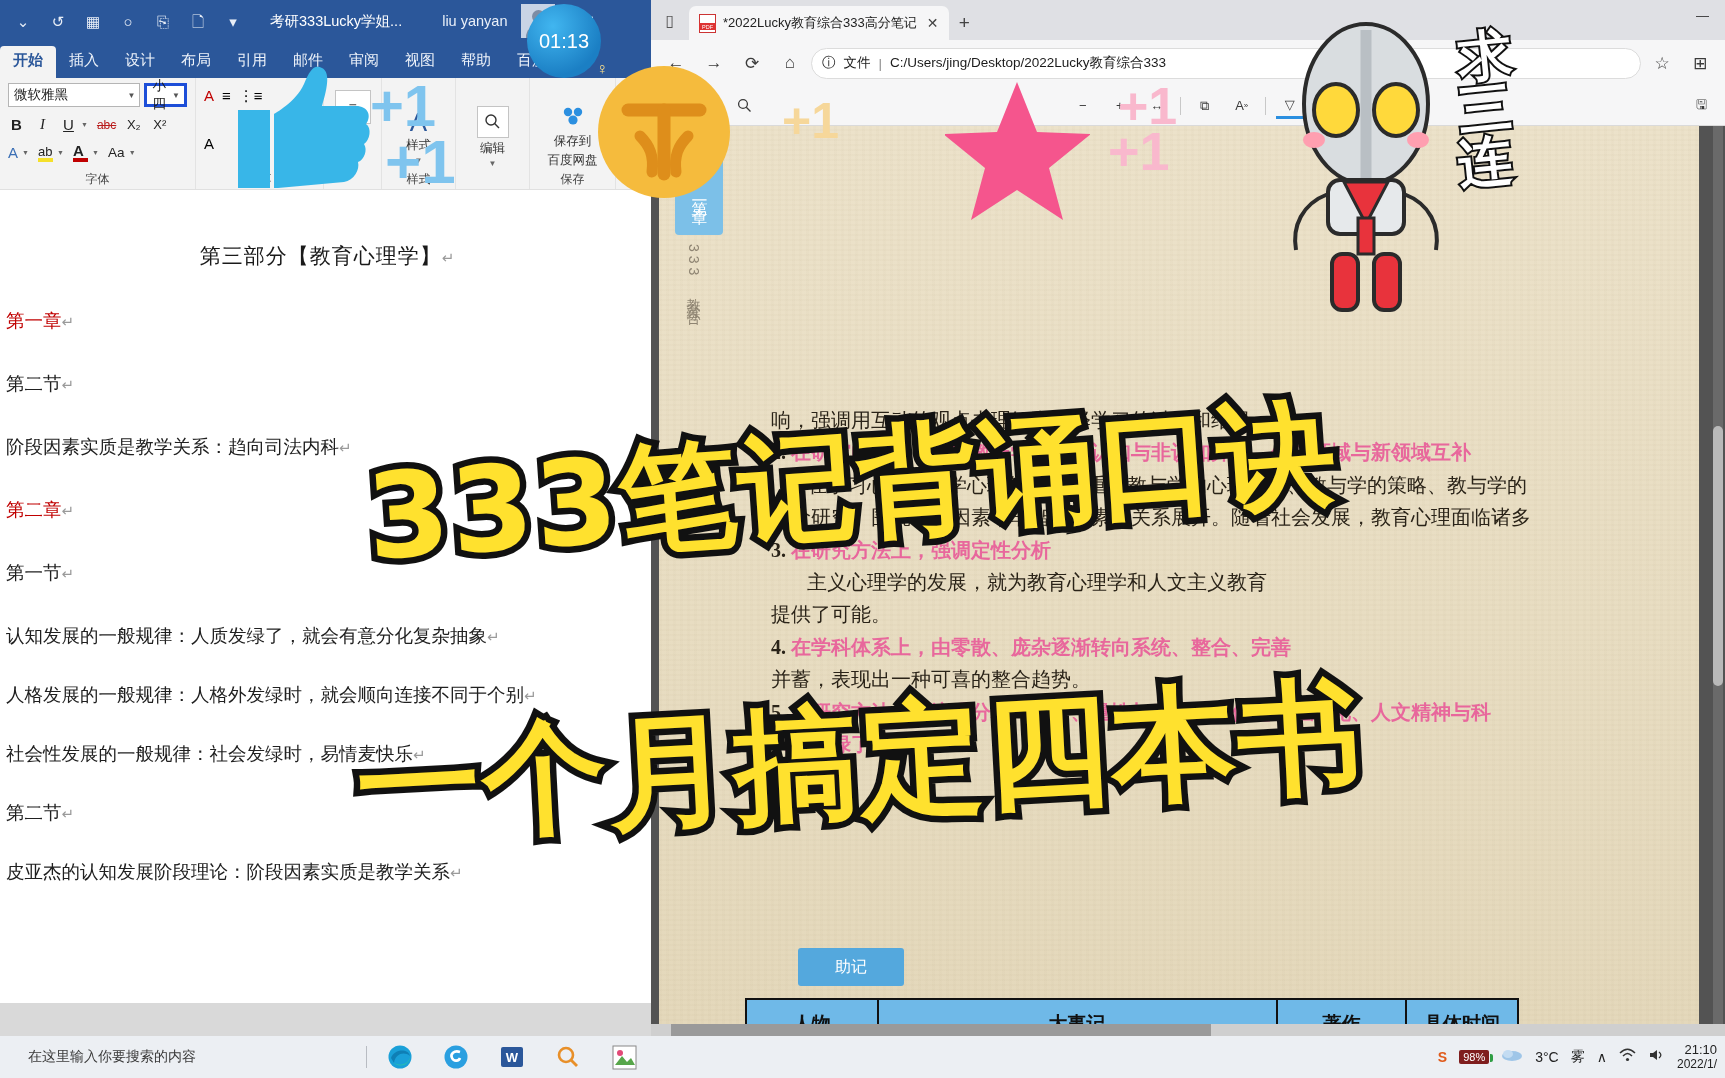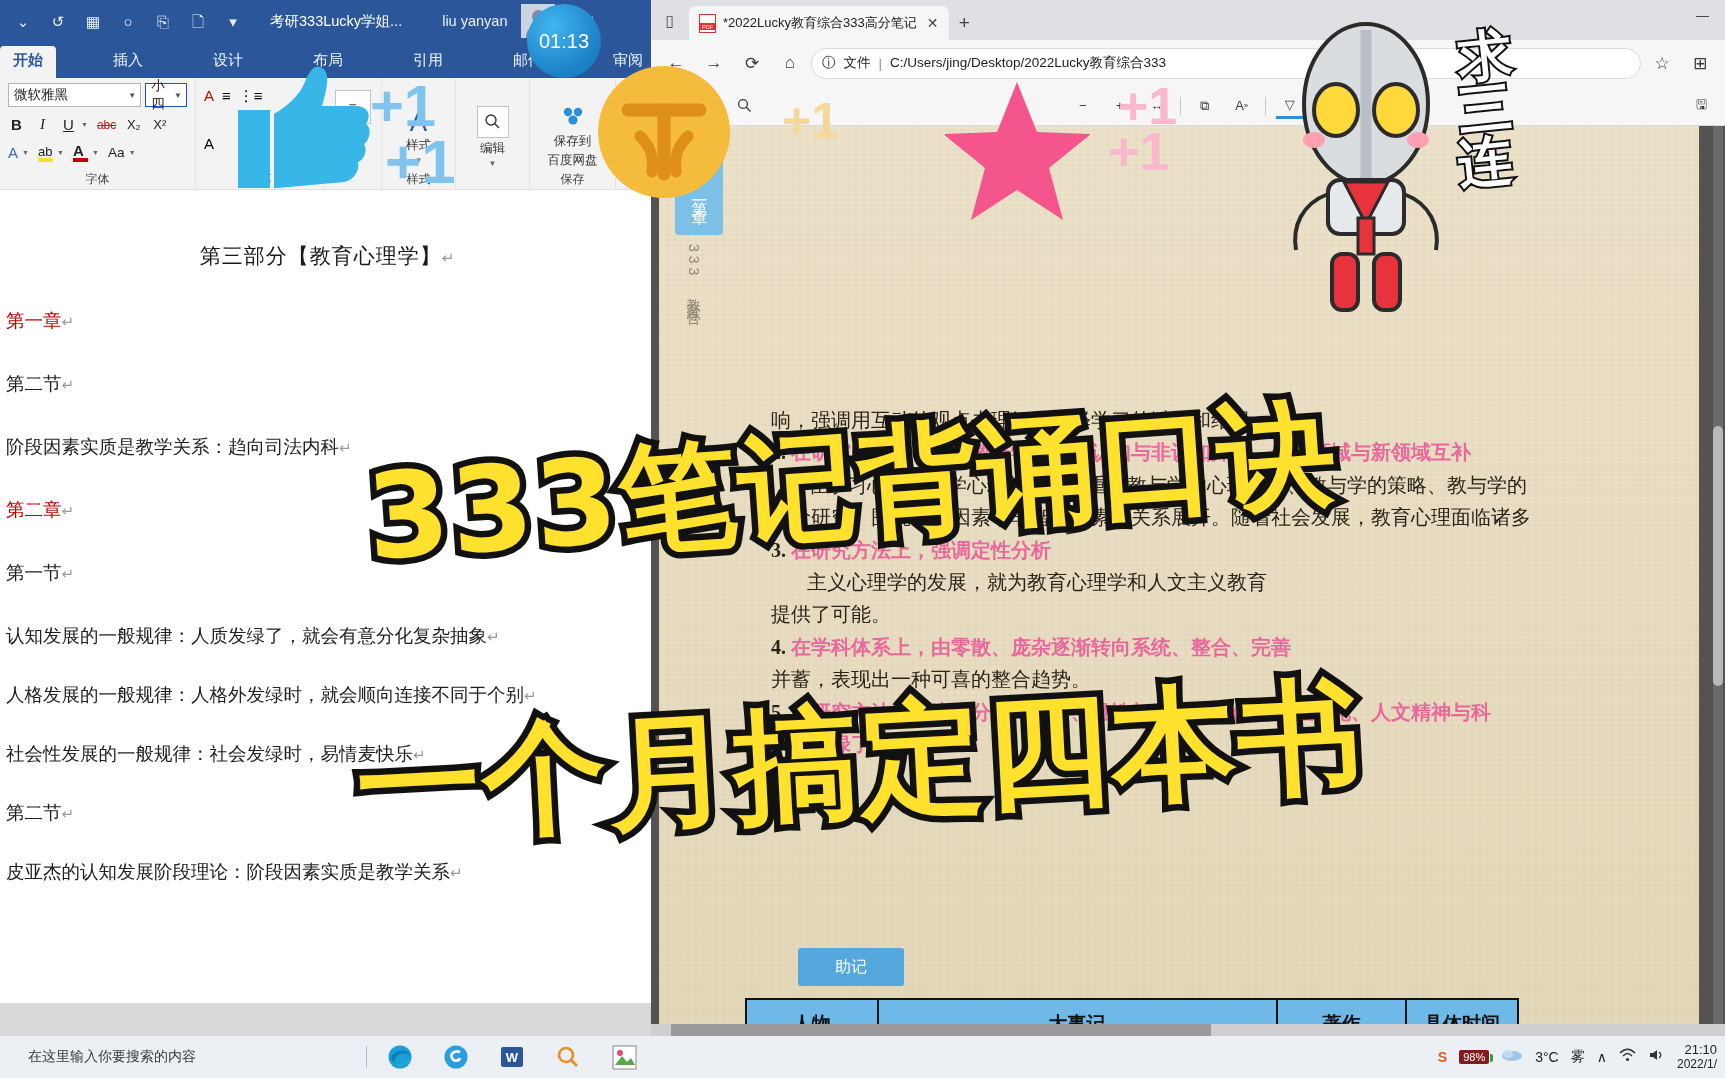--- a/index.html
+++ b/index.html
@@ -31,21 +31,20 @@
   .user-name { margin-left: 40px; font-size: 14.5px; color: #eaf0f9; white-space:nowrap;}
   .avatar-box {
     margin-left: 14px; width: 34px; height: 34px; background: #c9d4e5;
     display:flex; align-items:flex-end; justify-content:center; overflow:hidden;
   }
   .ribbon-restore { margin-left: 20px; width:24px;height:22px; display:flex;align-items:center;justify-content:center;}
 
   .word-tabs {
     height: 36px; background: #2b579a; display: flex; align-items: flex-end; padding-left: 0px;
     position: relative;
-    gap: 44px;
   }
   .wtab {
     font-size: 15px; color: #eef3fa; padding: 5px 13px 8px 13px; white-space: nowrap;
   }
   .wtab.active { background: #f3f3f3; color: #2b579a; font-weight: 600; border-radius: 4px 4px 0 0;}
   .wtab-bulb { margin-left: 6px; color: #ffe08a; font-size: 16px; }
 
   .word-ribbon {
     position: relative; height: 112px; background: #f3f3f3; border-bottom: 1px solid #e0e0e0;
     display: flex; align-items: stretch;
@@ -55,21 +54,21 @@
     position: absolute; bottom: 1px; left: 0; right: 0; text-align: center;
     font-size: 12px; color: #444;
   }
   .font-row1 { display: flex; align-items: center; gap: 4px; }
   .font-name-box {
     width: 178px; height: 24px; border: 1px solid #b5b5b5; background: #fff;
     font-size: 13.5px; display: flex; align-items: center; padding-left: 5px; color: #1b1b1b;
     justify-content: space-between;
   }
   .font-size-box {
-    width: 54px; height: 24px; border: 1px solid #1d4ed8; background: #fff;
+    width: 54px; height: 24px; border: 3px solid #1d4ed8; background: #fff;
     font-size: 13.5px; display: flex; align-items: center; padding-left: 5px; color:#1b1b1b;
     justify-content: space-between;
   }
   .caret { font-size: 8px; color: #555; padding-right:4px;}
   .font-row2, .font-row3 { display: flex; align-items: center; gap: 9px; margin-top: 9px; font-size: 15px; color: #222;}
   .fbtn { min-width: 17px; text-align:center; cursor: default; }
   .fbtn.bold { font-weight: 700; }
   .fbtn.ital { font-style: italic; font-family: "Liberation Serif", serif; }
   .fbtn.und { text-decoration: underline; }
   .fbtn.strike { text-decoration: line-through; font-size: 12px; color:#b91c1c;}

